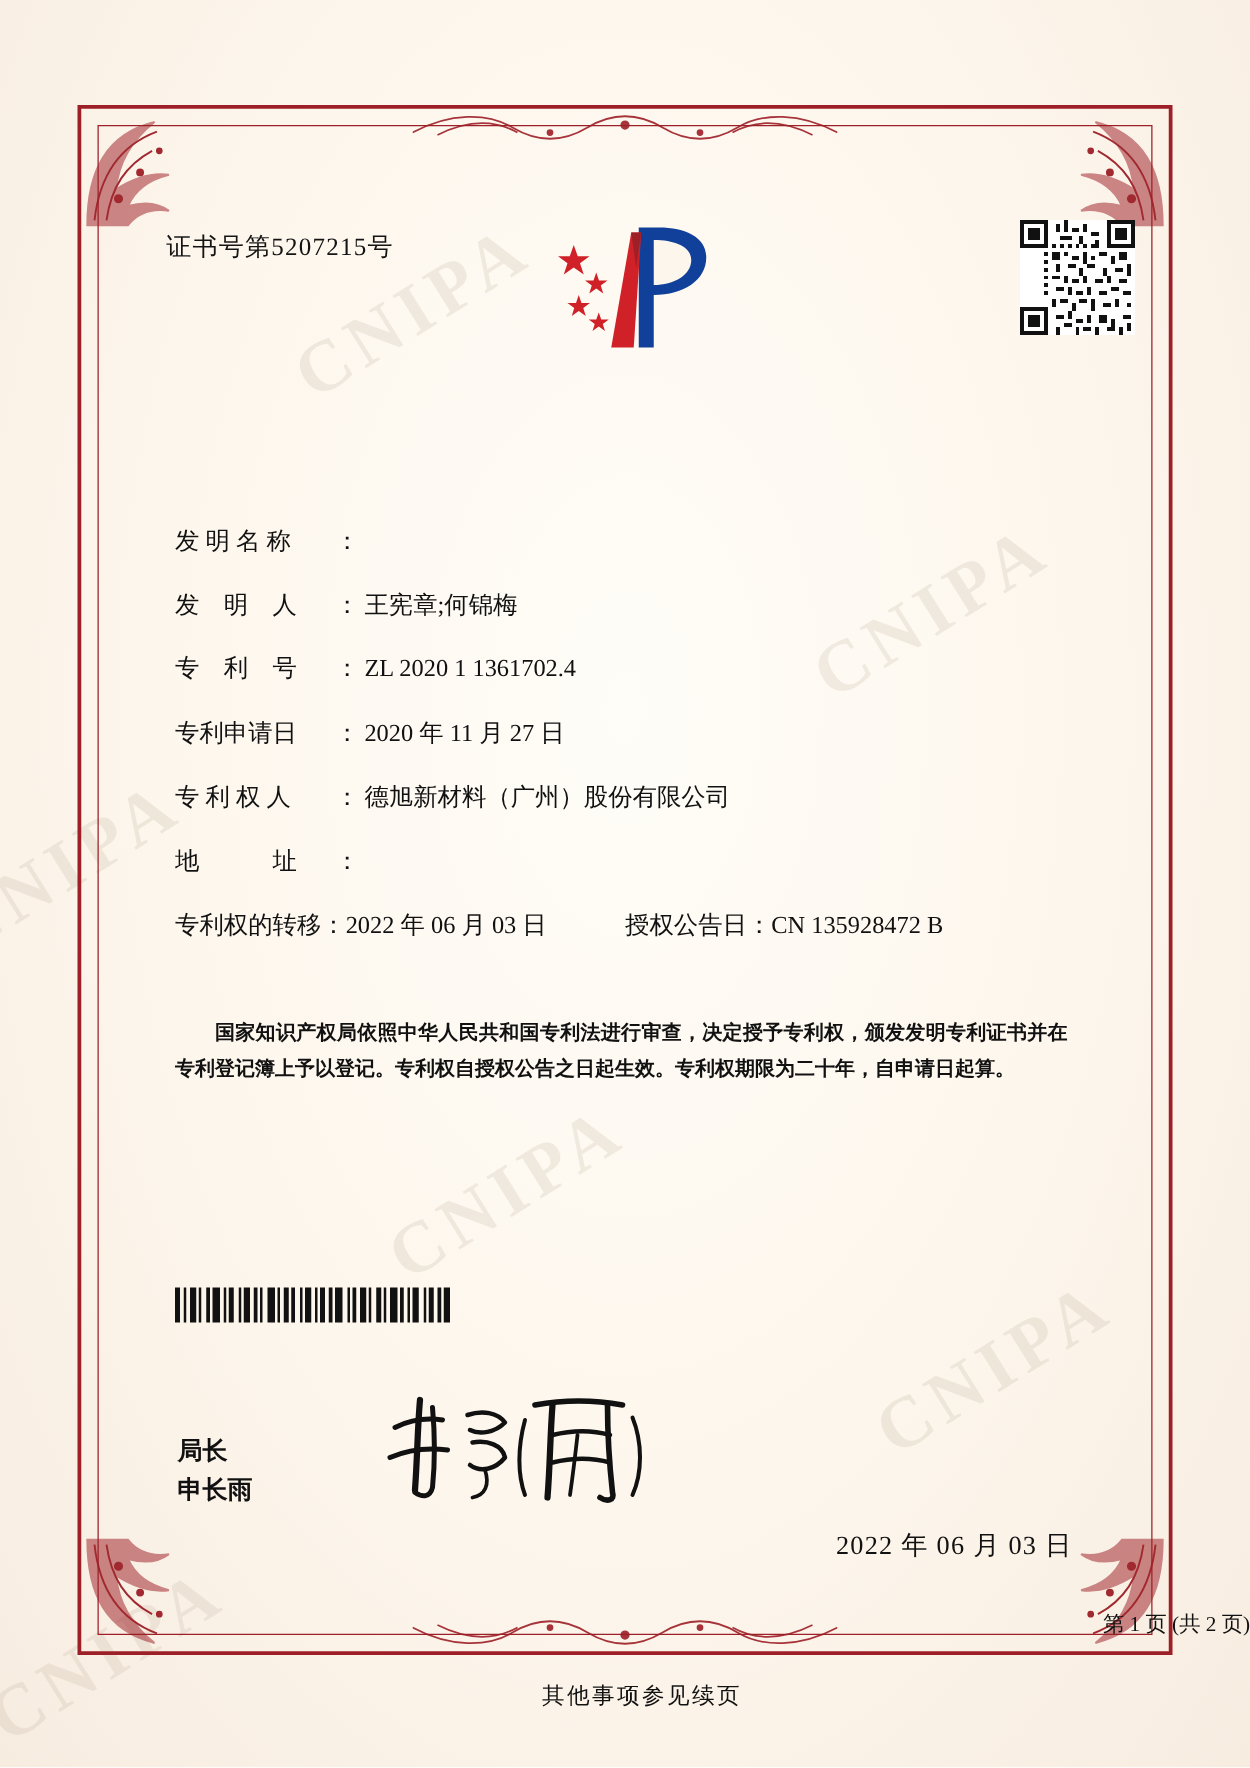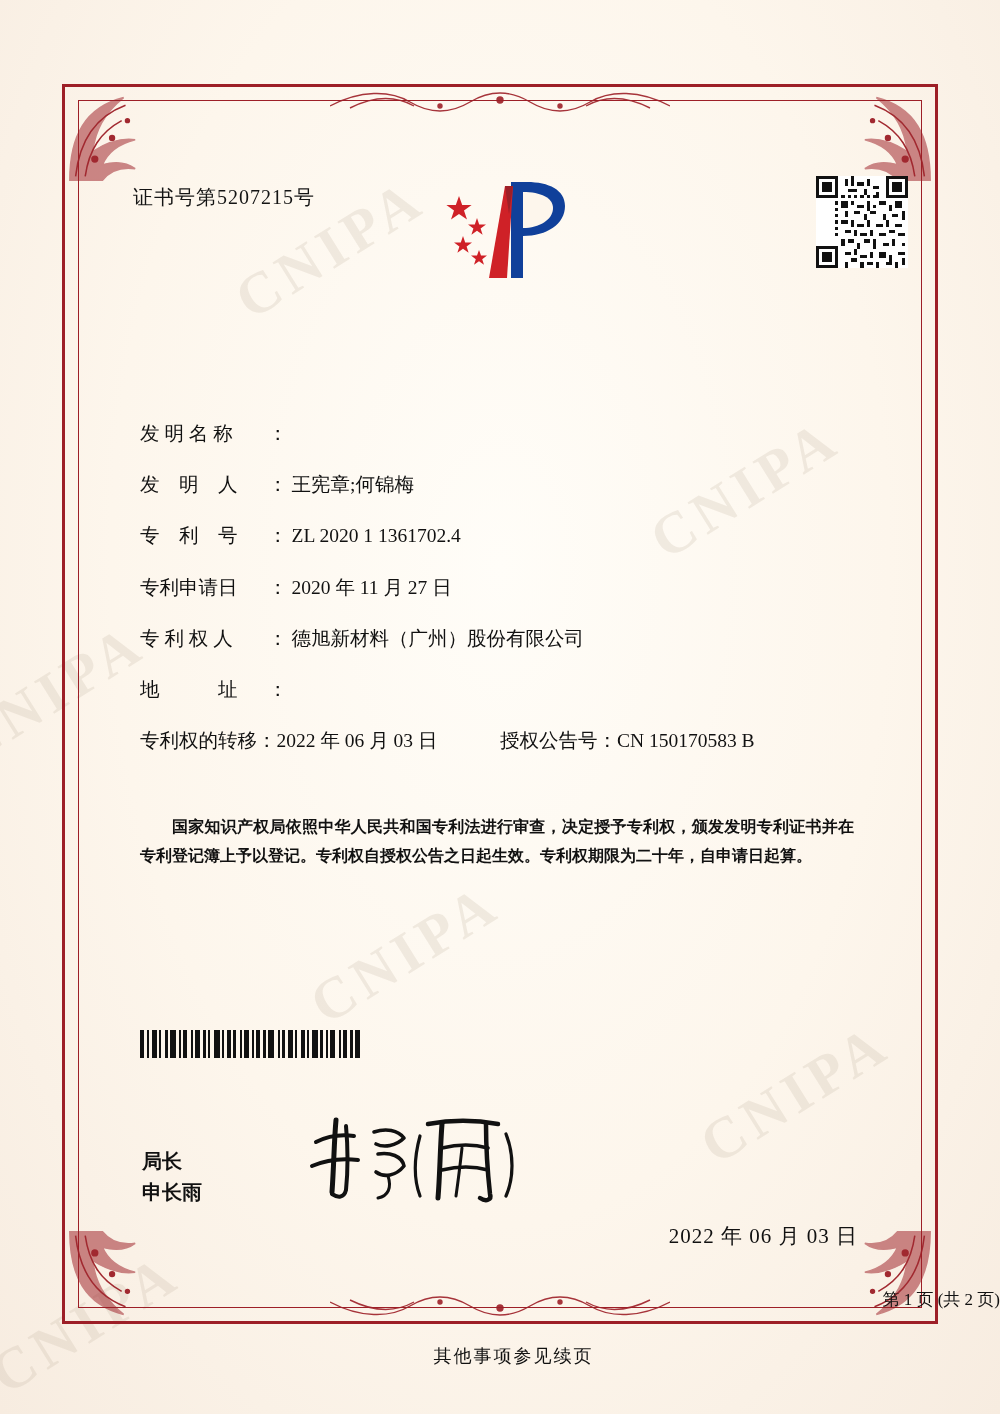--- a/index.html
+++ b/index.html
@@ -463,21 +463,21 @@
     <div class="row">
       <div class="lbl">地　　　址</div>
       <div class="colon">：</div>
     </div>
 
     <div class="pubrow">
       <div class="p1">
         <span>专利权的转移</span><span>：</span><span>2022 年 06 月 03 日</span>
       </div>
       <div class="p2">
-        <span>授权公告号</span><span>：</span><span>CN 150170583 B</span>
+        <span>授权公告日</span><span>：</span><span>CN 135928472 B</span>
       </div>
     </div>
 
   </div>
 
   <div class="paras">
     <p>国家知识产权局依照中华人民共和国专利法进行审查，决定授予专利权，颁发发明专利证书并在专利登记簿上予以登记。专利权自授权公告之日起生效。专利权期限为二十年，自申请日起算。</p>
   </div>
 
   <div class="barcode">

